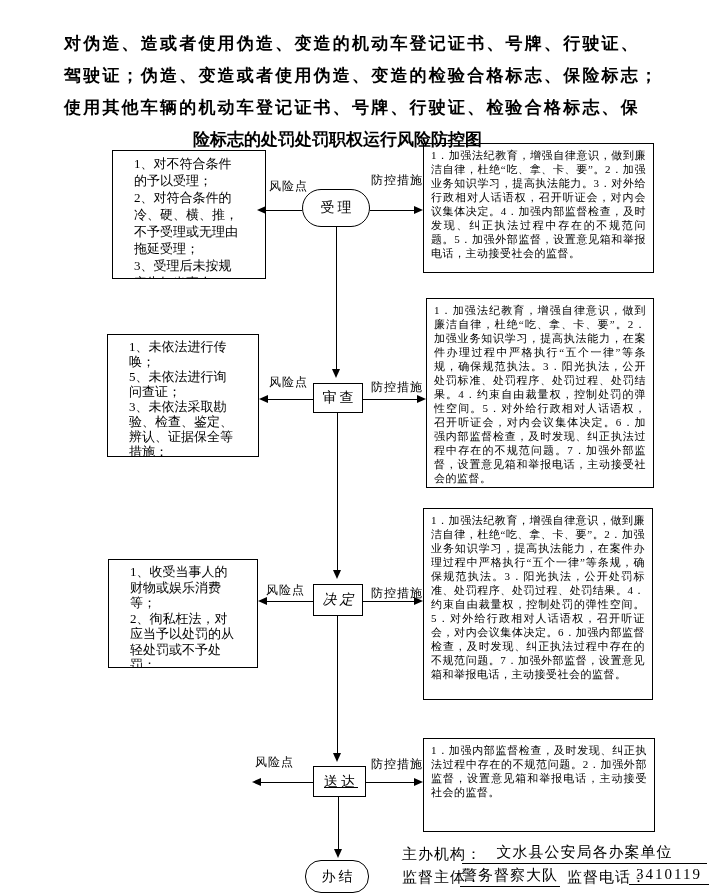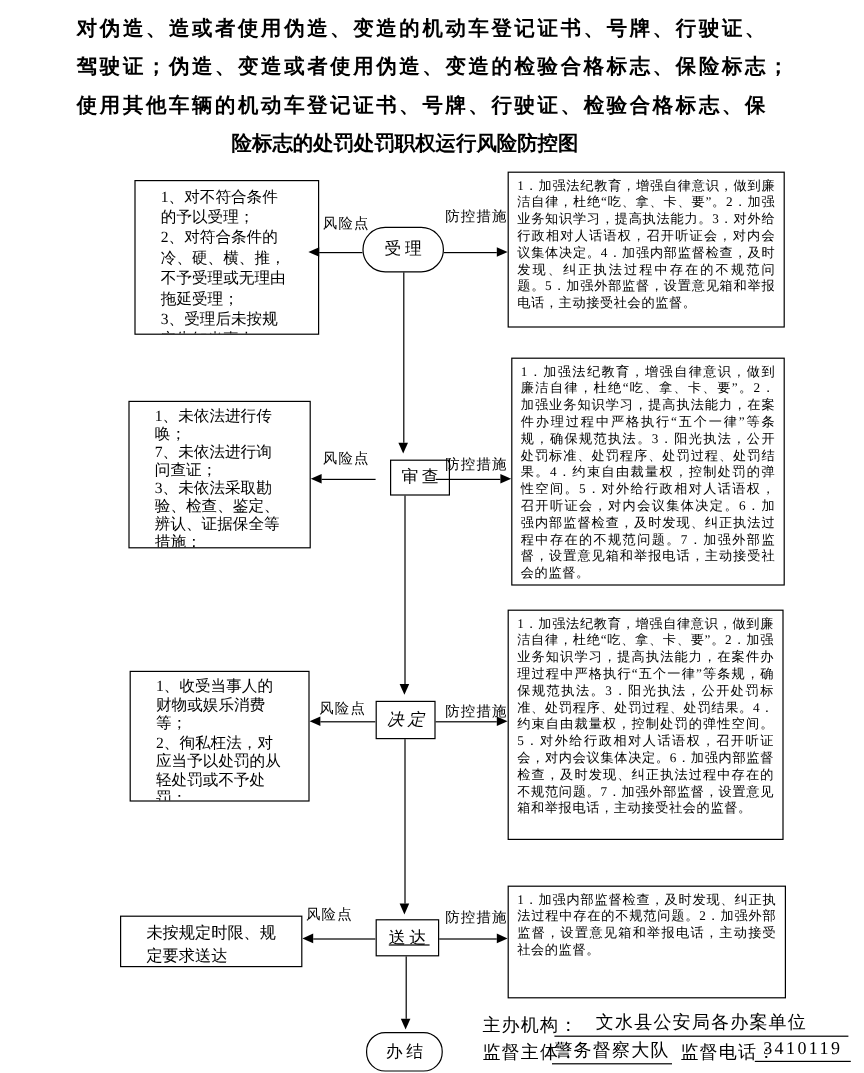--- a/index.html
+++ b/index.html
@@ -1,19 +1,19 @@
 <!DOCTYPE html>
 <html><head>
 <meta charset="utf-8">
 <style>
   html,body{margin:0;padding:0;background:#ffffff;}
   .page{position:relative;width:720px;height:894px;background:#ffffff;color:#000;
         font-family:"Liberation Serif",serif;overflow:hidden;}
   .title-line{position:absolute;font-family:"Liberation Sans",sans-serif;font-weight:bold;
-        font-size:17px;letter-spacing:2.2px;white-space:nowrap;}
+        font-size:17px;letter-spacing:2.2px;white-space:nowrap;margin-top:20px;}
   .box{position:absolute;border:1px solid #000;box-sizing:border-box;overflow:hidden;}
   .risk-box{font-size:13px;padding:4px 21px;}
   .measure-box{font-size:11px;line-height:14px;letter-spacing:0.5px;padding:4px 7px;text-align:justify;}
   .stage{position:absolute;border:1px solid #000;box-sizing:border-box;display:flex;
         align-items:center;justify-content:center;font-size:14px;letter-spacing:3px;
         text-indent:3px;background:#fff;}
   .stadium{border-radius:19px;justify-content:center;}
   .endnode{border-radius:16px;}
   .underlined{text-decoration:underline;}
   .hline{position:absolute;height:1px;background:#000;}
@@ -55,28 +55,28 @@
   <div class="hline" style="left:370px;top:210px;width:44px;"></div>
   <div class="tri-r" style="left:414px;top:206px;"></div>
   <div class="box measure-box" style="left:423px;top:143px;width:231px;height:130px;">
     <span>1．加强法纪教育，增强自律意识，做到廉洁自律，杜绝“吃、拿、卡、要”。2．加强业务知识学习，提高执法能力。3．对外给行政相对人话语权，召开听证会，对内会议集体决定。4．加强内部监督检查，及时发现、纠正执法过程中存在的不规范问题。5．加强外部监督，设置意见箱和举报电话，主动接受社会的监督。</span>
   </div>
   <div class="vline" style="left:336px;top:227px;height:142px;"></div>
   <div class="tri-d" style="left:332px;top:369px;"></div>
 
   <div class="box risk-box" style="left:107px;top:334px;width:152px;height:123px;line-height:15px;">
     <div>1、未依法进行传唤；</div>
-    <div>7、未依法进行询问查证；</div>
+    <div>5、未依法进行询问查证；</div>
     <div>3、未依法采取勘验、检查、鉴定、辨认、证据保全等措施；</div>
     <div>4、向案件当事人吃、拿、卡要。</div>
   </div>
   <div class="tri-l" style="left:259px;top:395px;"></div>
   <div class="hline" style="left:268px;top:399px;width:45px;"></div>
   <div class="flow-label" style="left:269px;top:374px;">风险点</div>
-  <div class="stage" style="left:313px;top:383px;width:50px;height:30px;margin-left:12px;">
+  <div class="stage" style="left:313px;top:383px;width:50px;height:30px;">
     <span>审查</span>
   </div>
   <div class="flow-label" style="left:371px;top:379px;">防控措施</div>
   <div class="hline" style="left:363px;top:399px;width:54px;"></div>
   <div class="tri-r" style="left:417px;top:395px;"></div>
   <div class="box measure-box" style="left:426px;top:298px;width:228px;height:190px;">
     <span>1．加强法纪教育，增强自律意识，做到廉洁自律，杜绝“吃、拿、卡、要”。2．加强业务知识学习，提高执法能力，在案件办理过程中严格执行“五个一律”等条规，确保规范执法。3．阳光执法，公开处罚标准、处罚程序、处罚过程、处罚结果。4．约束自由裁量权，控制处罚的弹性空间。5．对外给行政相对人话语权，召开听证会，对内会议集体决定。6．加强内部监督检查，及时发现、纠正执法过程中存在的不规范问题。7．加强外部监督，设置意见箱和举报电话，主动接受社会的监督。</span>
   </div>
   <div class="vline" style="left:337px;top:413px;height:157px;"></div>
   <div class="tri-d" style="left:333px;top:570px;"></div>
@@ -94,23 +94,20 @@
   </div>
   <div class="flow-label" style="left:371px;top:585px;">防控措施</div>
   <div class="hline" style="left:363px;top:601px;width:51px;"></div>
   <div class="tri-r" style="left:414px;top:597px;"></div>
   <div class="box measure-box" style="left:423px;top:508px;width:230px;height:192px;">
     <span>1．加强法纪教育，增强自律意识，做到廉洁自律，杜绝“吃、拿、卡、要”。2．加强业务知识学习，提高执法能力，在案件办理过程中严格执行“五个一律”等条规，确保规范执法。3．阳光执法，公开处罚标准、处罚程序、处罚过程、处罚结果。4．约束自由裁量权，控制处罚的弹性空间。5．对外给行政相对人话语权，召开听证会，对内会议集体决定。6．加强内部监督检查，及时发现、纠正执法过程中存在的不规范问题。7．加强外部监督，设置意见箱和举报电话，主动接受社会的监督。</span>
   </div>
   <div class="vline" style="left:337px;top:616px;height:137px;"></div>
   <div class="tri-d" style="left:333px;top:753px;"></div>
 
-  <div class="box risk-box" style="left:100px;top:763px;width:152px;height:43px;line-height:19px;font-size:13.5px;">
-    <div>未按规定时限、规定要求送达</div>
-  </div>
   <div class="tri-l" style="left:252px;top:778px;"></div>
   <div class="hline" style="left:261px;top:782px;width:52px;"></div>
   <div class="flow-label" style="left:255px;top:754px;">风险点</div>
   <div class="stage" style="left:313px;top:766px;width:53px;height:31px;">
     <span class="underlined">送达</span>
   </div>
   <div class="flow-label" style="left:371px;top:756px;">防控措施</div>
   <div class="hline" style="left:366px;top:782px;width:48px;"></div>
   <div class="tri-r" style="left:414px;top:778px;"></div>
   <div class="box measure-box" style="left:423px;top:738px;width:232px;height:94px;">

